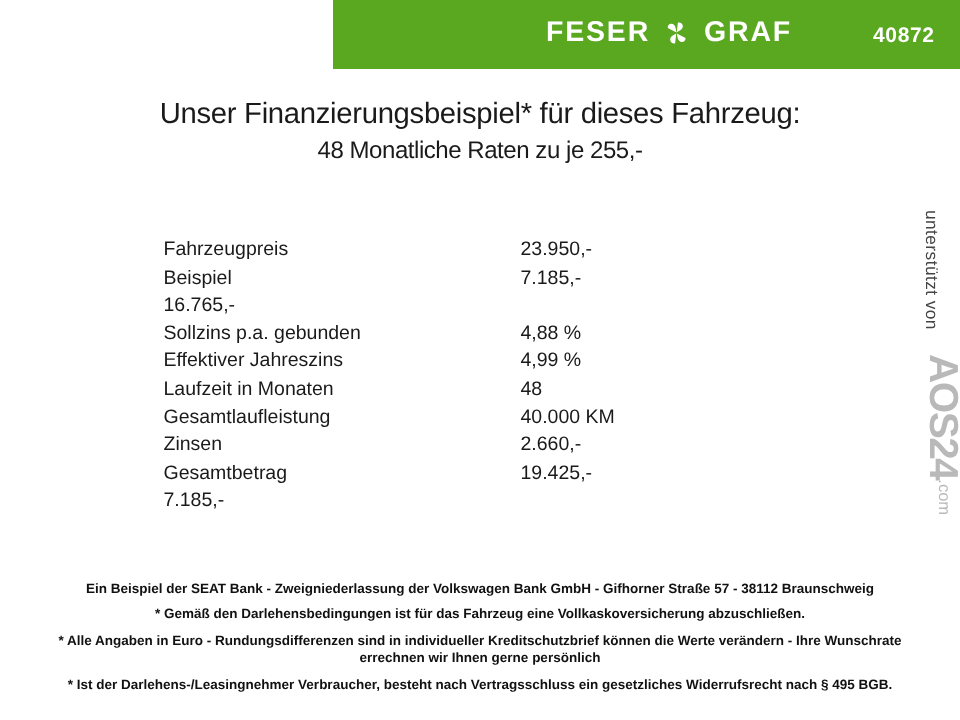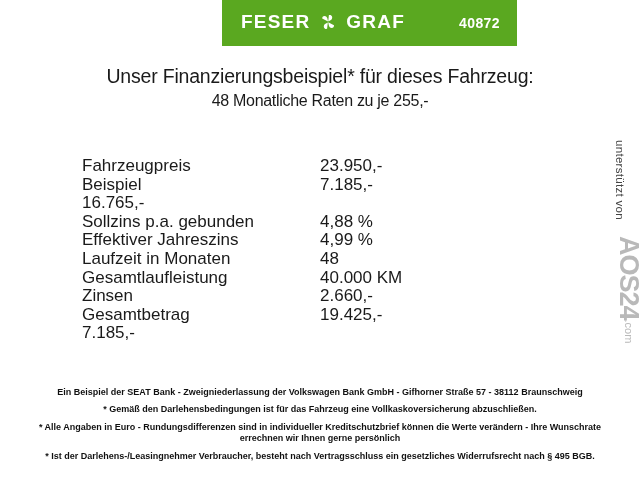--- a/index.html
+++ b/index.html
@@ -12,21 +12,21 @@
     background: #ffffff;
     font-family: "Liberation Sans", sans-serif;
     color: #1a1a1a;
     overflow: hidden;
     position: relative;
   }
 
   
   .header {
     position: relative;
-    width: 517px;
+    width: 640px;
     height: 46px;
     overflow: hidden;
   }
   .header-green {
     position: absolute;
     top: 0;
     right: 0;
     height: 46px;
     width: 420px;
     background: #5aa820;
@@ -91,22 +91,22 @@
   .title-sub {
     font-size: 16px;
     margin-top: 4px;
     letter-spacing: -0.3px;
     color: #1a1a1a;
   }
 
   
   .finance-table {
     margin: 47px 0 0 0;
-    padding-left: 82px;
-    font-size: 17px;
+    padding-left: 109px;
+    font-size: 13px;
     line-height: 18.6px;
   }
   .finance-row {
     display: flex;
   }
   .finance-label {
     width: 238px;
     white-space: nowrap;
   }
   .finance-value {

